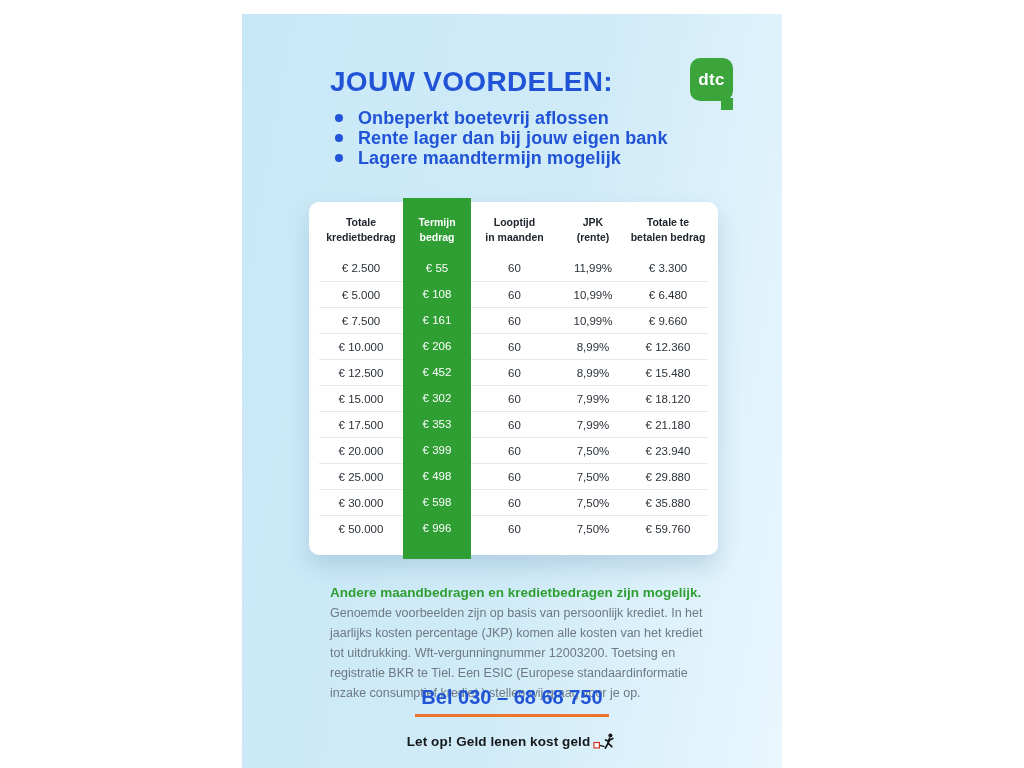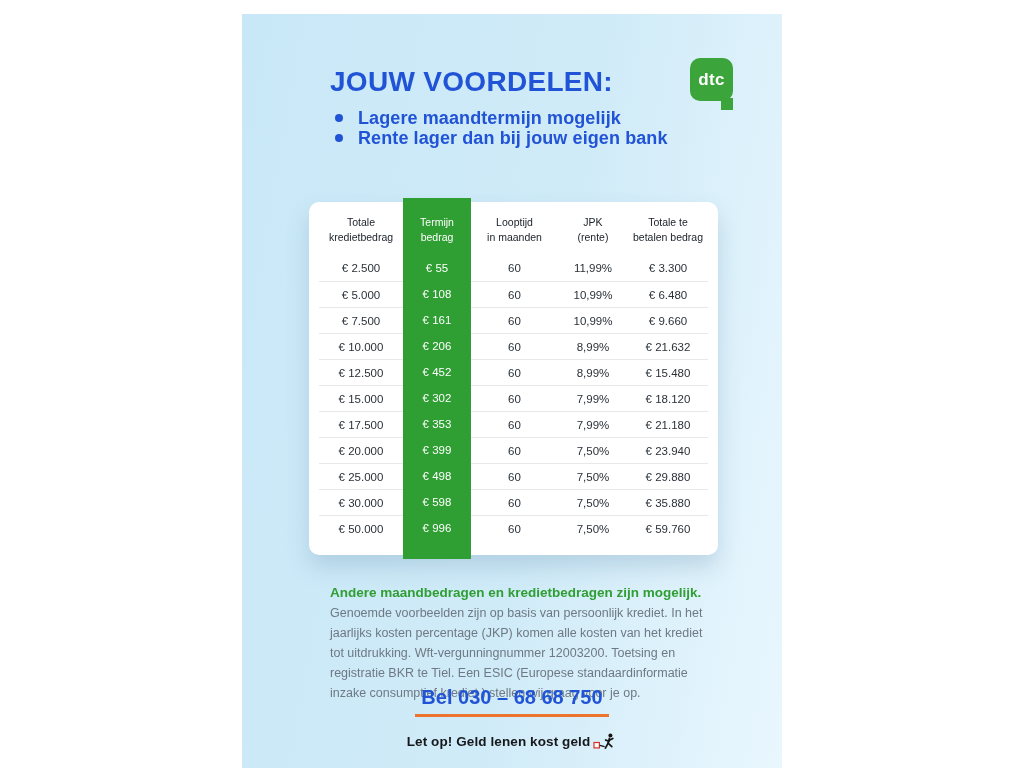--- a/index.html
+++ b/index.html
@@ -30,21 +30,21 @@
         border-radius:10px;display:flex;align-items:center;justify-content:center;}
   .logo::after{content:"";position:absolute;right:0;bottom:-9px;width:12px;height:12px;
         background:var(--logo-green);}
   .logo span{color:#fff;font-weight:700;font-size:17px;letter-spacing:.3px;}
 
   
   .card{position:absolute;left:67px;top:188px;width:409px;height:353px;background:#fff;
         border-radius:10px;box-shadow:0 12px 22px rgba(110,150,180,.30);}
   .green-band{position:absolute;left:94px;top:-4px;width:68px;height:361px;background:var(--green);z-index:0;}
   .thead{position:relative;z-index:1;display:flex;padding:13px 10px 0;}
-  .th{display:flex;flex-direction:column;align-items:center;font-size:10.5px;font-weight:400;
+  .th{display:flex;flex-direction:column;align-items:center;font-size:10.5px;font-weight:700;
       color:#20262e;line-height:15px;height:40px;text-align:center;}
   .c0{width:84px}.c1{width:68px}.c2{width:87px}.c3{width:70px}.c4{width:80px}
   .th.c1{color:#fff;}
   .tbody{position:relative;z-index:1;padding:0 10px;}
   .trow{display:flex;}
   .tcell{height:26px;display:flex;align-items:center;justify-content:center;font-size:11.5px;
          color:#2a3138;border-top:1px solid #e6e9eb;}
   .trow:first-child .tcell{border-top:none;}
   .tcell.c1{color:#fff;border-top:none;}
 
@@ -62,22 +62,23 @@
 </style>
 </head>
 <body>
 
 <div class="page">
   <div class="panel">
 
     <h1 class="title">JOUW VOORDELEN:</h1>
 
     <ul class="benefits">
+      <li><span>Onbeperkt boetevrij aflossen</span></li>
+      <li><span>Rente lager dan bij jouw eigen bank</span></li>
       <li><span>Lagere maandtermijn mogelijk</span></li>
-      <li><span>Rente lager dan bij jouw eigen bank</span></li>
     </ul>
 
     <div class="logo">
       <span>dtc</span>
     </div>
 
     <div class="card">
       <div class="green-band"></div>
       <div class="thead">
         <div class="th c0">
@@ -121,21 +122,21 @@
             <div class="tcell c1">€ 161</div>
             <div class="tcell c2">60</div>
             <div class="tcell c3">10,99%</div>
             <div class="tcell c4">€ 9.660</div>
           </div>
           <div class="trow">
             <div class="tcell c0">€ 10.000</div>
             <div class="tcell c1">€ 206</div>
             <div class="tcell c2">60</div>
             <div class="tcell c3">8,99%</div>
-            <div class="tcell c4">€ 21.632</div>
+            <div class="tcell c4">€ 12.360</div>
           </div>
           <div class="trow">
             <div class="tcell c0">€ 12.500</div>
             <div class="tcell c1">€ 452</div>
             <div class="tcell c2">60</div>
             <div class="tcell c3">8,99%</div>
             <div class="tcell c4">€ 15.480</div>
           </div>
           <div class="trow">
             <div class="tcell c0">€ 15.000</div>

